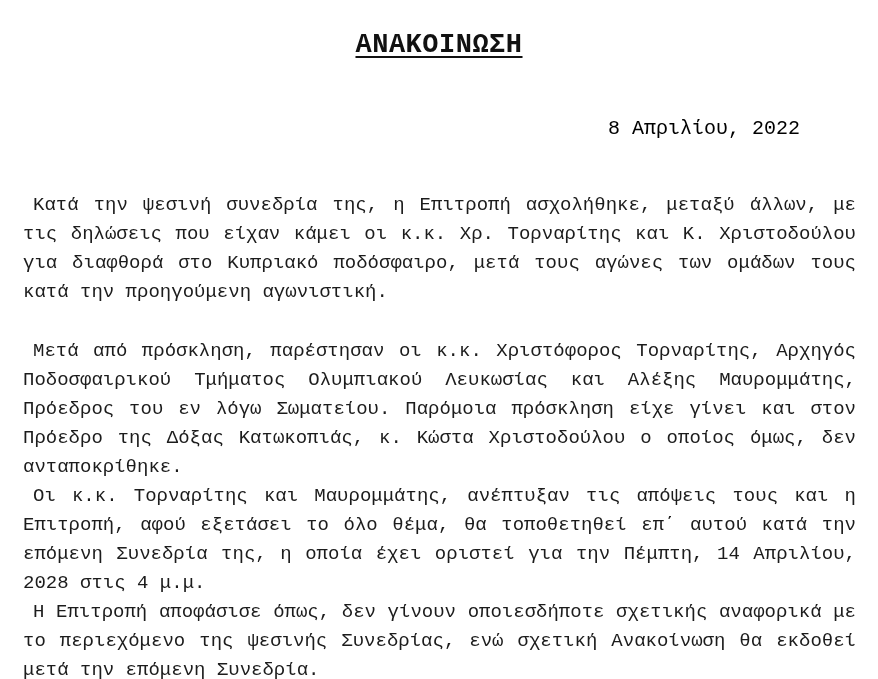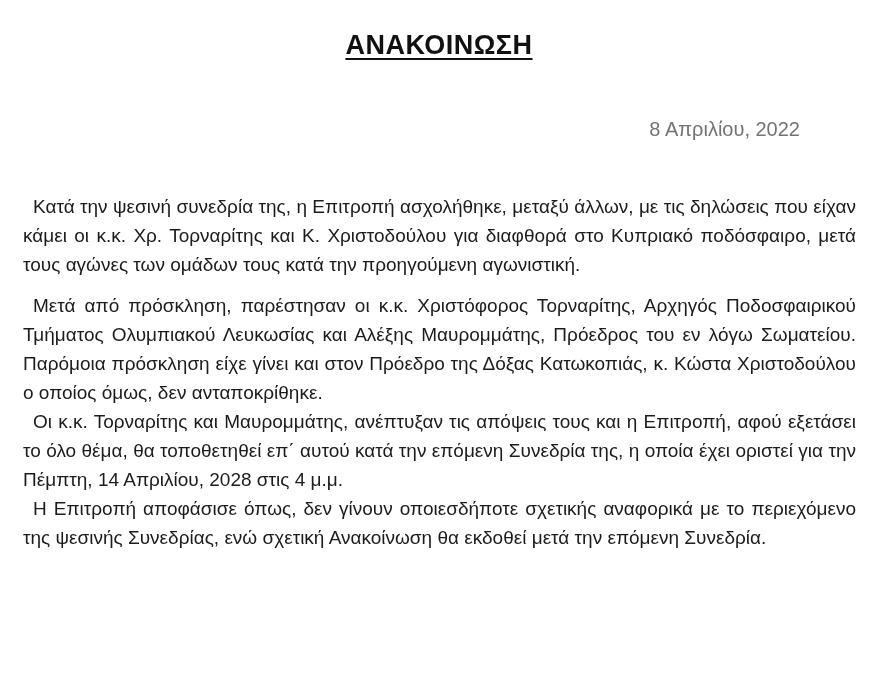--- a/index.html
+++ b/index.html
@@ -6,21 +6,21 @@
     margin: 0;
     padding: 0;
     background: #ffffff;
   }
   .page {
     position: relative;
     width: 878px;
     height: 679px;
     background: #ffffff;
     overflow: hidden;
-    font-family: Liberation Sans, sans-serif;
+    font-family: Liberation Mono, monospace;
     color: #1c1c1c;
   }
   .doc-title {
     margin: 0;
     padding-top: 30px;
     text-align: center;
     font-size: 27px;
     font-weight: 700;
     letter-spacing: 0.5px;
     color: #111111;
@@ -28,35 +28,35 @@
   .doc-title span {
     text-decoration: underline;
     text-underline-offset: 4px;
     text-decoration-thickness: 2px;
   }
   .doc-date {
     margin-top: 57px;
     padding-right: 78px;
     text-align: right;
     font-size: 20px;
-    color: #737373;
+    color: #000000;
   }
   .doc-body {
     margin: 51px 22px 0 23px;
     font-size: 19px;
     line-height: 29px;
     text-align: justify;
     color: #1c1c1c;
   }
   .para {
     margin: 0;
     text-indent: 10px;
   }
   .para.gap-after {
-    margin-bottom: 12px;
+    margin-bottom: 30px;
   }
 </style>
 </head>
 <body>
 
 <div class="page">
   <h1 class="doc-title"><span>ΑΝΑΚΟΙΝΩΣΗ</span></h1>
 
   <div class="doc-date">8 Απριλίου, 2022</div>
 

